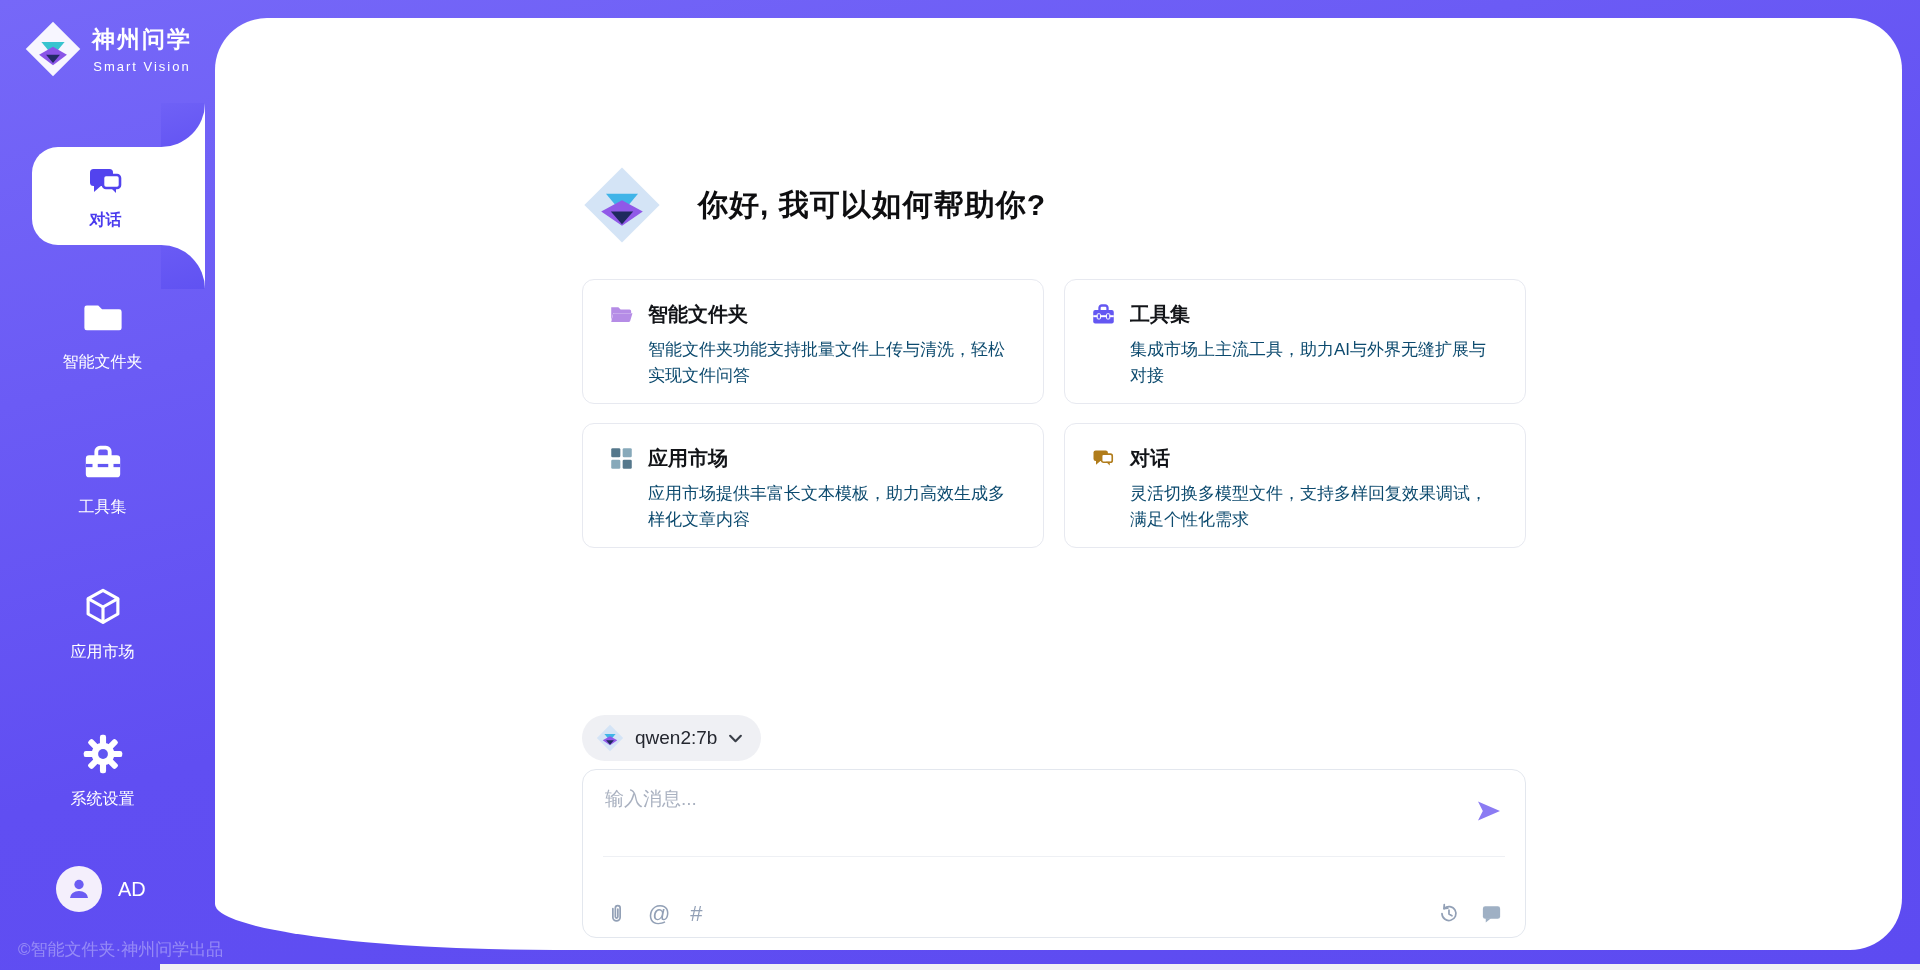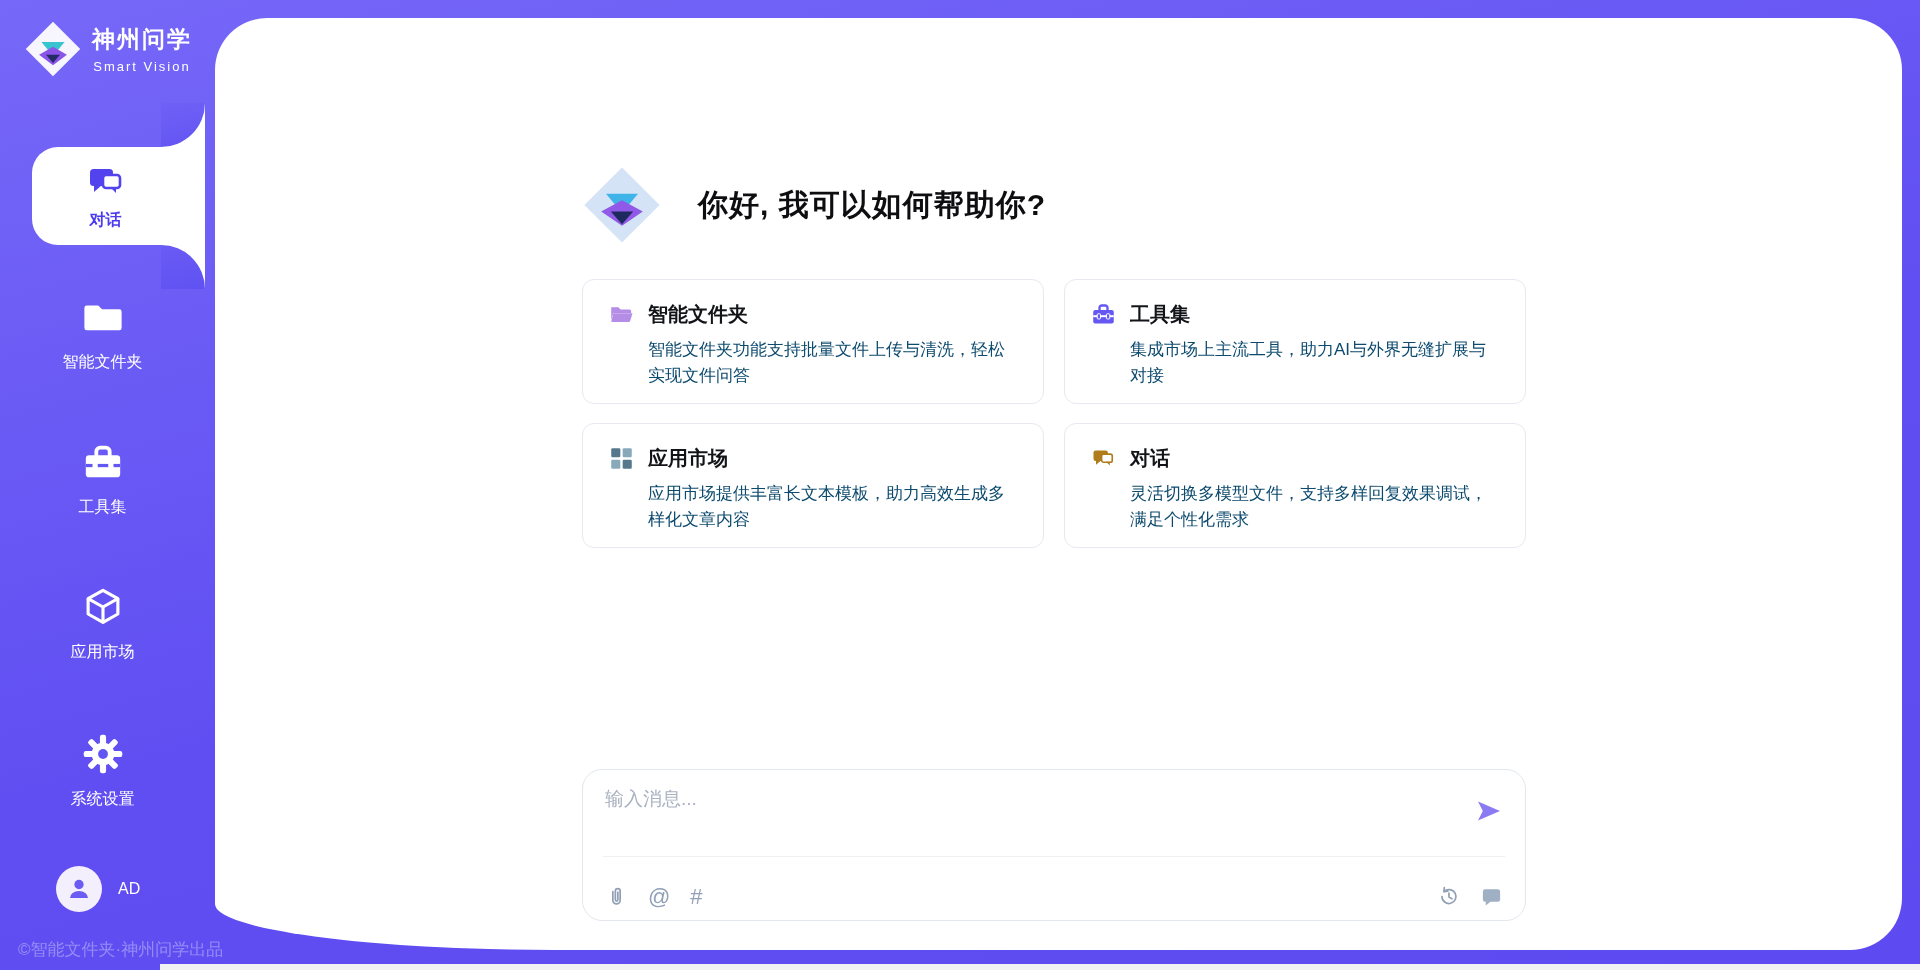--- a/index.html
+++ b/index.html
@@ -37,21 +37,21 @@
   .nav-item svg { width:42px; height:42px; }
   .nav-item .nav-label { display:block; margin-top:10px; font-size:16px; }
   .nav-folders  { top:296px; }
   .nav-toolbox  { top:441px; }
   .nav-market   { top:586px; }
   .nav-settings { top:733px; }
 
   .user-row { position:absolute; left:56px; top:866px; display:flex; align-items:center; gap:16px; cursor:pointer; }
   .avatar { width:46px; height:46px; border-radius:50%; background:#f4effc; display:flex; align-items:center; justify-content:center; }
   .avatar svg { width:30px; height:30px; }
-  .user-name { color:#fff; font-size:16px; }
+  .user-name { color:#fff; font-size:20px; }
 
   .copyright { position:absolute; left:18px; bottom:9px; color:rgba(255,255,255,.34); font-size:17px; white-space:nowrap; }
 
   
   .main-panel {
     position:absolute; left:205px; top:18px; right:18px; bottom:20px;
     background:#fff; z-index:1;
     border-radius:52px 52px 52px 52px;
     border-bottom-left-radius:340px 46px;
     margin-left:10px;
@@ -70,22 +70,22 @@
   .card-title { font-size:20px; font-weight:700; color:#121418; }
   .card-desc { margin-top:9px; margin-left:39px; font-size:17px; line-height:1.5; color:#0c4a6e; }
 
   .model-chip { position:absolute; top:697px; left:0; height:46px; border:none;
     display:inline-flex; align-items:center; gap:11px; padding:0 18px 0 14px;
     background:#eff0f4; border-radius:23px; cursor:pointer; font-family:inherit; }
   .model-chip svg.mlogo { width:28px; height:28px; }
   .model-name { font-size:19px; color:#23262e; }
   .model-chip svg.chev { width:15px; height:11px; }
 
-  .composer { position:absolute; top:751px; left:0; width:944px; height:152px;
-    border:1px solid #e3e7ee; border-radius:20px; background:#fff; }
+  .composer { position:absolute; top:751px; left:0; width:944px; height:169px;
+    border:1px solid #e3e7ee; border-radius:14px; background:#fff; }
   .composer textarea {
     position:absolute; top:16px; left:22px; right:70px; height:62px;
     border:none; outline:none; resize:none; font-family:inherit;
     font-size:19px; color:#333; background:transparent;
   }
   .composer textarea::placeholder { color:#a9b1c0; }
   .send-btn { position:absolute; top:26px; right:20px; width:32px; height:32px;
     border:none; background:transparent; cursor:pointer; }
   .send-btn svg { width:28px; height:28px; }
   .composer-divider { position:absolute; top:86px; left:20px; right:20px; height:1px; background:#eef0f4; }
@@ -251,20 +251,32 @@
             <rect x="17" y="13" width="17" height="13" rx="3" fill="#ffffff" stroke="#b07c1b" stroke-width="2.6"></rect>
             <path d="M30,25 v6 l-6,-6 z" fill="#b07c1b"></path>
           </svg>
           <span class="card-title">对话</span>
         </div>
         <p class="card-desc">灵活切换多模型文件，支持多样回复效果调试，满足个性化需求</p>
       </div>
 
     </div>
 
+    <button class="model-chip">
+      <svg class="mlogo" viewBox="0 0 100 100">
+        <polygon points="50,3 97,50 50,97 3,50" fill="#d4e4f6"></polygon>
+        <polygon points="30,36 70,36 50,60" fill="#40b4e8"></polygon>
+        <polygon points="50,44 76,58 50,76 24,58" fill="#9059e8"></polygon>
+        <polygon points="36,58 64,58 50,74" fill="#1e2a5e"></polygon>
+      </svg>
+      <span class="model-name">qwen2:7b</span>
+      <svg class="chev" viewBox="0 0 14 10">
+        <polyline points="2,2.5 7,7.5 12,2.5" fill="none" stroke="#3a3f48" stroke-width="2" stroke-linecap="round" stroke-linejoin="round"></polyline>
+      </svg>
+    </button>
 
     <div class="composer">
       <textarea placeholder="输入消息..." style=""></textarea>
       <button class="send-btn">
         <svg viewBox="0 0 28 28">
           <path d="M3,4.5 L25,14 L3,23.5 L7.8,14 Z" fill="#8b7bf3"></path>
         </svg>
       </button>
       <div class="composer-divider"></div>
       <div class="composer-tools">

